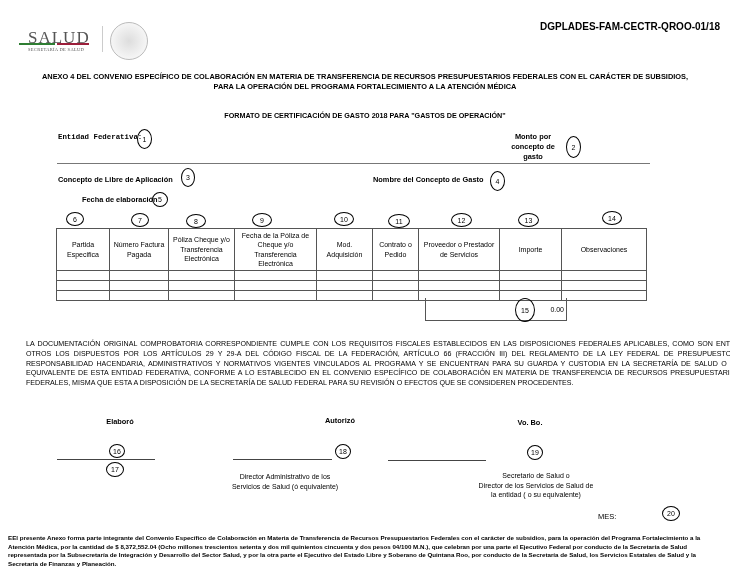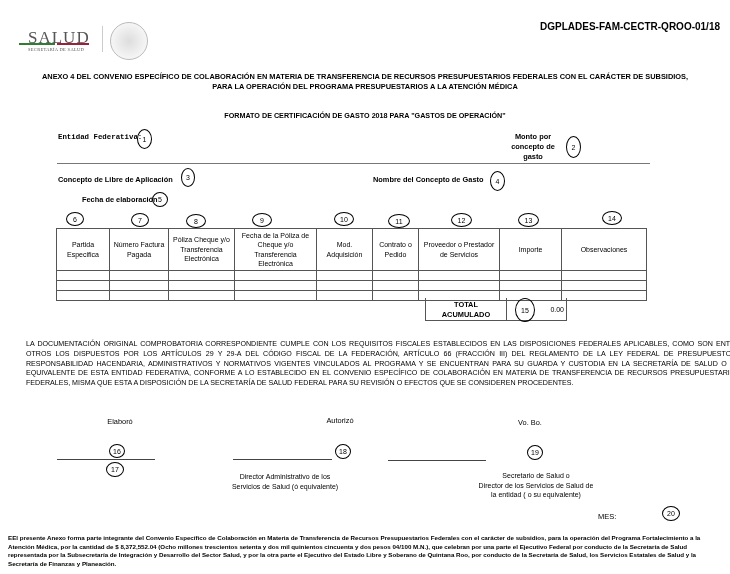--- a/index.html
+++ b/index.html
@@ -20,39 +20,39 @@
   .circ { border: 1px solid #000; border-radius: 50%; font-size: 7px; display: flex; align-items: center; justify-content: center; background: transparent; }
   .hline { height: 1px; background: #777; }
   table.grid { position: absolute; left: 56px; top: 228px; border-collapse: collapse; font-size: 7px; }
   table.grid td { border: 1px solid #555; text-align: center; vertical-align: middle; padding: 0 2px; line-height: 9.5px; }
   table.grid tr.head td { height: 41px; }
   table.grid tr.body td { height: 9px; }
   .total-box { left: 425px; top: 298px; width: 140px; height: 22px; border: 1px solid #555; border-top: none; display: flex; font-size: 7.4px; }
   .total-lbl { width: 80px; border-right: 1px solid #555; text-align: center; font-weight: bold; line-height: 10px; padding-top: 2px; }
   .total-val { flex: 1; text-align: right; padding-right: 2px; font-size: 7px; padding-top: 8px; }
   .para { left: 8px; top: 340px; width: 714px; font-size: 7.1px; line-height: 9.8px; text-align: justify; margin-left: 18px; }
-  .sig-title { font-size: 7.4px; font-weight: normal; text-align: center; }
+  .sig-title { font-size: 7.4px; font-weight: bold; text-align: center; }
   .sig-line { height: 1px; background: #444; }
   .sig-desc { font-size: 7px; text-align: center; line-height: 9.5px; }
   .footer { left: 8px; top: 534px; width: 716px; font-size: 6.2px; font-weight: bold; line-height: 8.6px; }
   .mes { left: 598px; top: 512px; font-size: 7.5px; }
 </style>
 </head>
 <body>
 
 <div class="abs logo-word">SALUD</div>
 <div class="abs logo-bar green"></div>
 <div class="abs logo-bar red"></div>
 <div class="abs logo-sub">SECRETARÍA DE SALUD</div>
 <div class="abs logo-sep"></div>
 <div class="abs seal"></div>
 <div class="abs code">DGPLADES-FAM-CECTR-QROO-01/18</div>
 
 <div class="abs title" style="top:72px;">ANEXO 4 DEL CONVENIO ESPECÍFICO DE COLABORACIÓN EN MATERIA DE TRANSFERENCIA DE RECURSOS PRESUPUESTARIOS FEDERALES CON EL CARÁCTER DE SUBSIDIOS,</div>
-<div class="abs title" style="top:82px;">PARA LA OPERACIÓN DEL PROGRAMA PRESUPUESTARIOS A LA ATENCIÓN MÉDICA</div>
+<div class="abs title" style="top:82px;">PARA LA OPERACIÓN DEL PROGRAMA FORTALECIMIENTO A LA ATENCIÓN MÉDICA</div>
 <div class="abs subtitle">FORMATO DE CERTIFICACIÓN DE GASTO 2018 PARA "GASTOS DE OPERACIÓN"</div>
 
 <div class="abs lbl" style="left:58px;top:133px;font-family:Liberation Mono, monospace;">Entidad Federativa:</div>
 <div class="abs circ" style="left:137px;top:129px;width:13px;height:18px;">1</div>
 
 <div class="abs lbl" style="left:505px;top:132px;width:56px;text-align:center;line-height:10px;">
   <div>Monto por</div>
   <div>concepto de</div>
   <div>gasto</div>
 </div>
@@ -122,24 +122,20 @@
         <td></td>
         <td></td>
         <td></td>
         <td></td>
         <td></td>
   </tr>
 </tbody>
   </table>
 
 <div class="abs total-box">
-  <div class="total-lbl">
-    <div>TOTAL</div>
-    <div>ACUMULADO</div>
-  </div>
   <div class="total-val">0.00</div>
 </div>
 <div class="abs circ" style="left:515px;top:298px;width:18px;height:22px;">15</div>
 
 <div class="abs para">LA DOCUMENTACIÓN ORIGINAL COMPROBATORIA CORRESPONDIENTE CUMPLE CON LOS REQUISITOS FISCALES ESTABLECIDOS EN LAS DISPOSICIONES FEDERALES APLICABLES, COMO SON ENTRE OTROS LOS DISPUESTOS POR LOS ARTÍCULOS 29 Y 29-A DEL CÓDIGO FISCAL DE LA FEDERACIÓN, ARTÍCULO 66 (FRACCIÓN III) DEL REGLAMENTO DE LA LEY FEDERAL DE PRESUPUESTO Y RESPONSABILIDAD HACENDARIA, ADMINISTRATIVOS Y NORMATIVOS VIGENTES VINCULADOS AL PROGRAMA Y SE ENCUENTRAN PARA SU GUARDA Y CUSTODIA EN LA SECRETARÍA DE SALUD O SU EQUIVALENTE DE ESTA ENTIDAD FEDERATIVA, CONFORME A LO ESTABLECIDO EN EL CONVENIO ESPECÍFICO DE COLABORACIÓN EN MATERIA DE TRANSFERENCIA DE RECURSOS PRESUPUESTARIOS FEDERALES, MISMA QUE ESTA A DISPOSICIÓN  DE LA SECRETARÍA DE SALUD FEDERAL PARA SU REVISIÓN O EFECTOS QUE SE CONSIDEREN PROCEDENTES.</div>
 
 <div class="abs sig-title" style="left:80px;top:417px;width:80px;">Elaboró</div>
 <div class="abs circ" style="left:109px;top:444px;width:14px;height:12px;">16</div>
 <div class="abs sig-line" style="left:57px;top:459px;width:98px;"></div>
 <div class="abs circ" style="left:106px;top:462px;width:16px;height:13px;">17</div>

